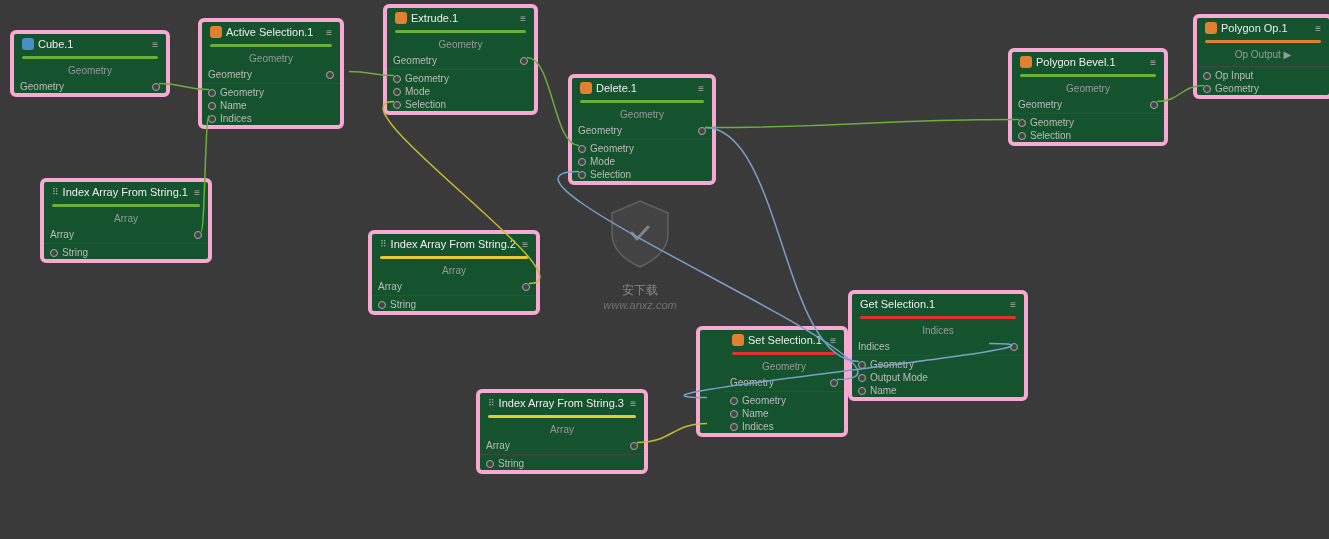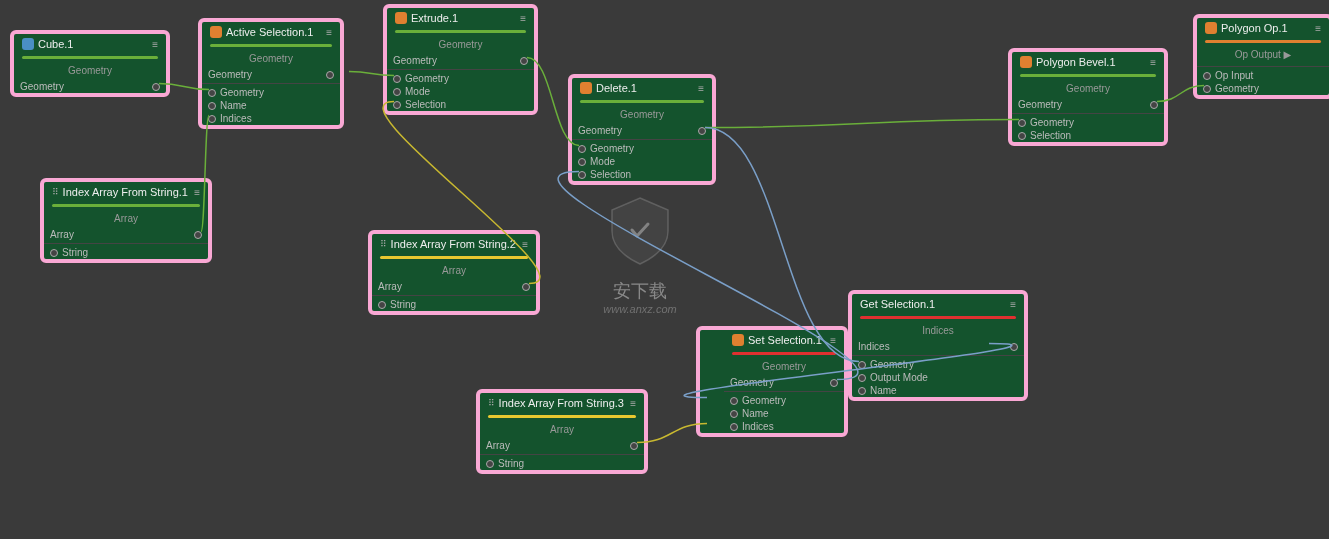--- a/index.html
+++ b/index.html
@@ -113,21 +113,21 @@
       align-items: center;
       justify-content: center;
       flex-direction: column;
     }
     .watermark-shield {
       width: 60px;
       height: 70px;
     }
     .watermark-text {
       color: #aaa;
-      font-size: 18px;
+      font-size: 12px;
       margin-top: 13px;
     }
     .watermark-subtext {
       color: #888;
       font-size: 11px;
       font-style: italic;
     }
   </style>
 </head>
 <body>

